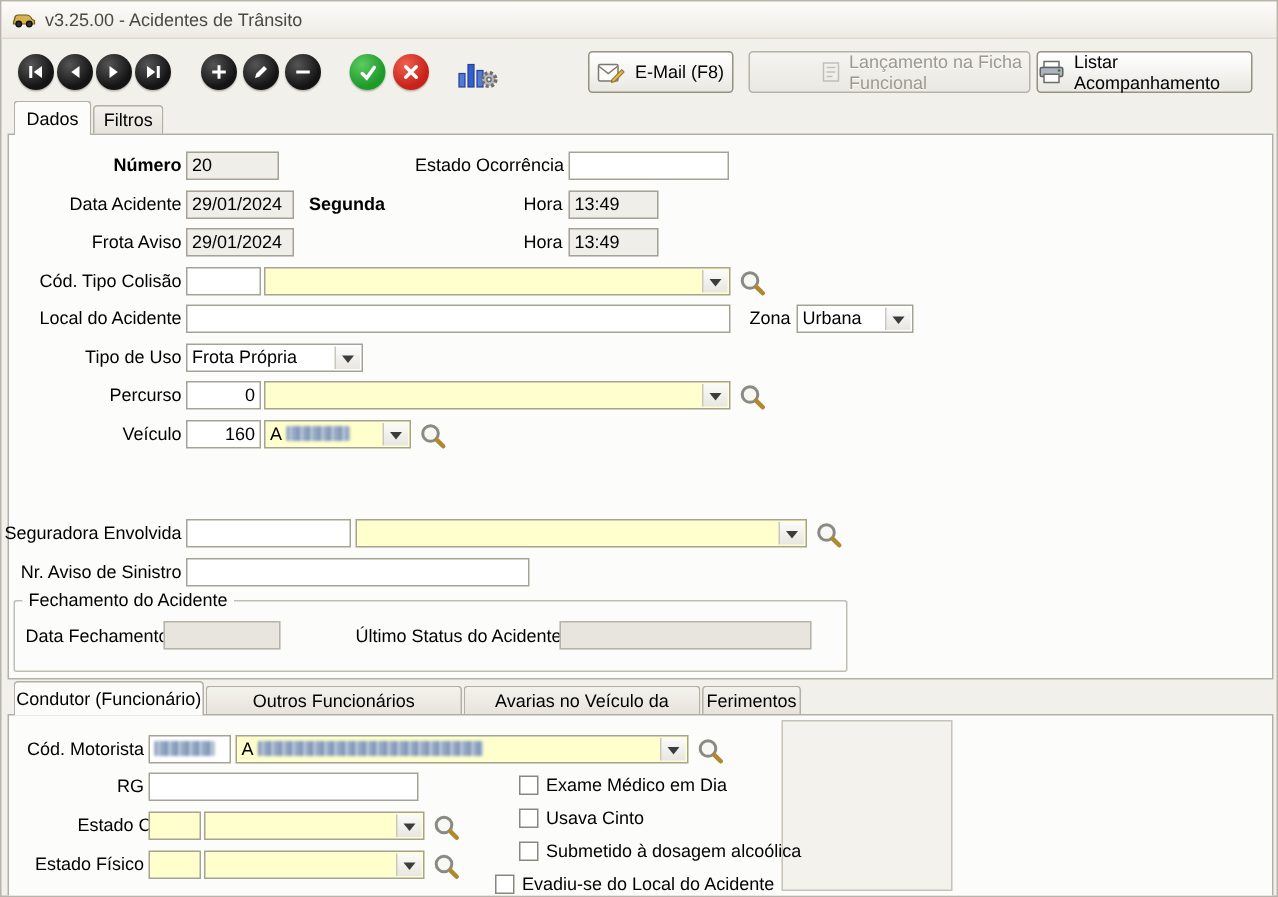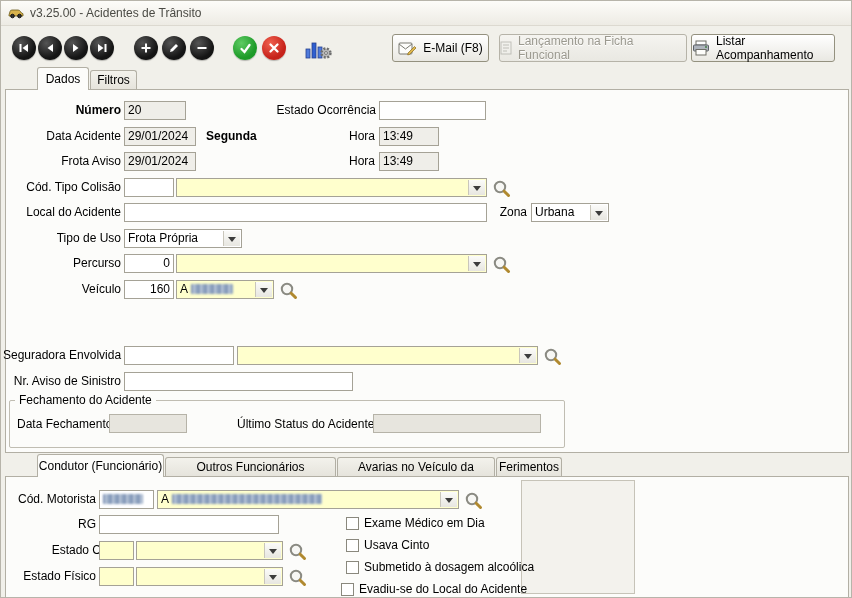--- a/index.html
+++ b/index.html
@@ -19,25 +19,25 @@
   .cbtn.green{background:radial-gradient(circle at 35% 30%,#5ecb63,#1d9a28 65%);}
   .cbtn.red{background:radial-gradient(circle at 35% 30%,#f0604f,#c6221a 65%);}
   .charticon{position:absolute;top:36px;display:flex;}
   
   .pbtn{position:absolute;top:33px;height:28px;box-sizing:border-box;
         border:1px solid #94917f;border-radius:3px;
         background:linear-gradient(#ffffff,#e9e8e2);
         display:flex;align-items:center;justify-content:center;gap:6px;
         font-family:"Liberation Sans",sans-serif;font-size:12px;color:#000;cursor:pointer;}
   .pbtn.disabled{color:#9b998f;text-shadow:0 1px 0 #fff;border-color:#b6b3a8;
-        background:linear-gradient(#f5f4f0,#e9e8e2);cursor:default;}
+        background:linear-gradient(#f5f4f0,#e9e8e2);cursor:default;padding-left:48px;}
   
   .tab{position:absolute;box-sizing:border-box;border:1px solid #b2afa4;border-bottom:none;
        border-radius:3px 3px 0 0;background:linear-gradient(#f3f2ec,#e5e3db);
-       text-align:center;font-size:12px;line-height:19px;height:20px;cursor:pointer;margin-left:28px;}
+       text-align:center;font-size:12px;line-height:19px;height:20px;cursor:pointer;}
   .tab.sel{background:#fcfcfa;height:23px;line-height:22px;z-index:6;}
   .panel{position:absolute;background:#fcfcfa;border:1px solid #b2afa4;box-sizing:border-box;z-index:1;}
   
   .lbl{position:absolute;height:19px;line-height:19px;white-space:nowrap;z-index:3;}
   .r{text-align:right;}
   .b{font-weight:bold;}
   .field{position:absolute;height:19px;box-sizing:border-box;border:1px solid #a5a296;
          background:#fff;line-height:17px;padding:0 3px;z-index:3;overflow:hidden;white-space:nowrap;}
   .field.gray{background:#efeee9;}
   .field.dis{background:#e7e5de;border-color:#b6b3a8;}
@@ -318,20 +318,20 @@
       <span>Exame Médico em Dia</span>
     </div>
   <div class="chkrow" style="left:345px;top:537px">
       <span class="chk"></span>
       <span>Usava Cinto</span>
     </div>
   <div class="chkrow" style="left:345px;top:559px">
       <span class="chk"></span>
       <span>Submetido à dosagem alcoólica</span>
     </div>
-  <div class="chkrow" style="left:340px;top:581px">
+  <div class="chkrow" style="left:329px;top:581px">
       <span class="chk"></span>
       <span>Evadiu-se do Local do Acidente</span>
     </div>
 
   <div class="photo" style="left:520px;top:479px;width:112px;height:112px"></div>
 
 </div>
 
 </body></html>

